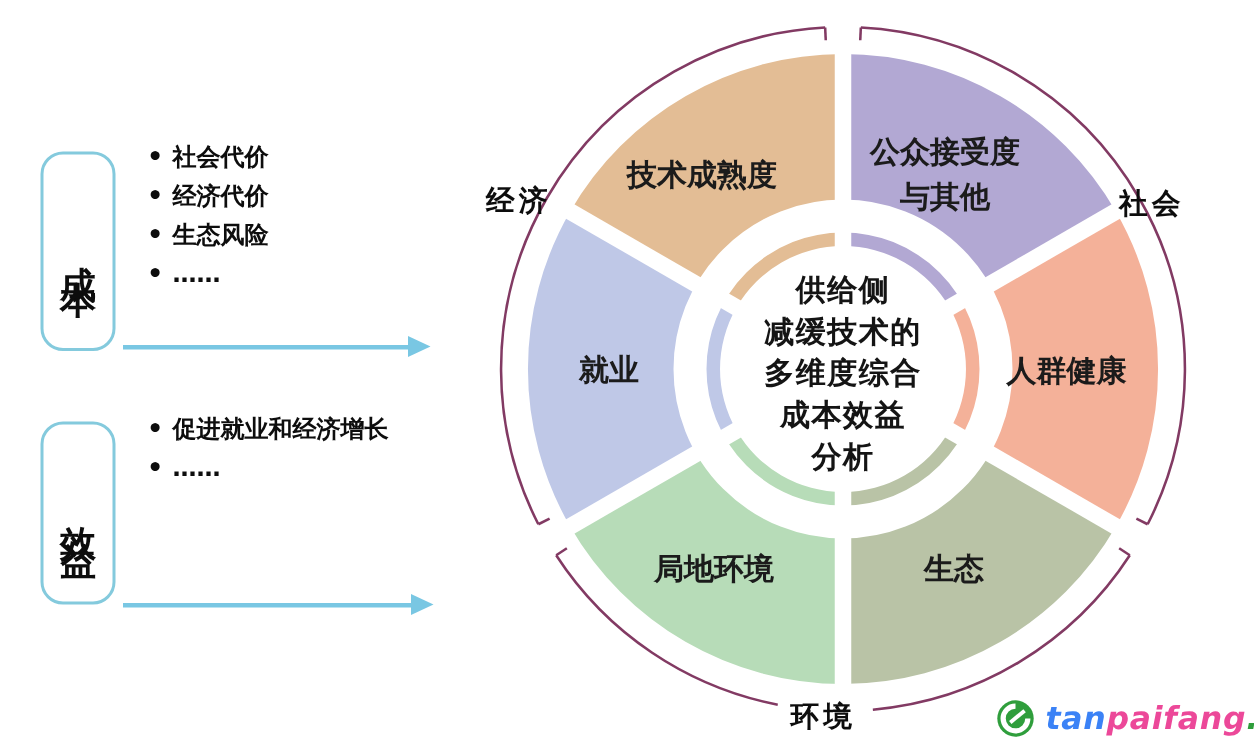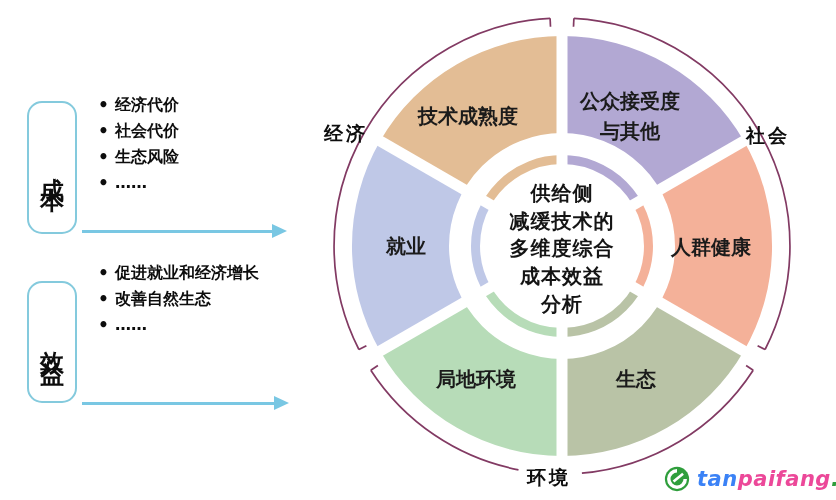--- a/index.html
+++ b/index.html
@@ -34,33 +34,32 @@
 </style>
 </head>
 <body>
 
 <div class="stage">
 
   <div class="side-box" style="left:27px;top:101px;height:133px;">
     <span class="t">成本</span>
   </div>
   <ul class="blist" style="left:98px;top:92px;width:180px;">
+    <li>社会代价</li>
     <li>经济代价</li>
-    <li>社会代价</li>
     <li>生态风险</li>
     <li>……</li>
   </ul>
   <div class="arrow" style="left:82px;top:230px;width:190px;"></div>
 
   <div class="side-box" style="left:27px;top:281px;height:122px;">
     <span class="t">效益</span>
   </div>
-  <ul class="blist" style="left:98px;top:260px;width:172px;">
+  <ul class="blist" style="left:98px;top:273px;width:172px;">
     <li>促进就业和经济增长</li>
-    <li>改善自然生态</li>
     <li>……</li>
   </ul>
   <div class="arrow" style="left:82px;top:402px;width:192px;"></div>
 
   <svg class="stage" viewBox="0 0 836 500">
     <g id="wedges">
       <path class="wedge" d="M 380.1 141.0 A 210 210 0 0 1 562.0 36.0 L 562.0 164.0 A 82 82 0 0 0 491.0 205.0 Z" fill="#e3bd95"></path>
       <path class="wedge" d="M 562.0 36.0 A 210 210 0 0 1 743.9 141.0 L 633.0 205.0 A 82 82 0 0 0 562.0 164.0 Z" fill="#b2a8d3"></path>
       <path class="wedge" d="M 743.9 141.0 A 210 210 0 0 1 743.9 351.0 L 633.0 287.0 A 82 82 0 0 0 633.0 205.0 Z" fill="#f4b199"></path>
       <path class="wedge" d="M 743.9 351.0 A 210 210 0 0 1 562.0 456.0 L 562.0 328.0 A 82 82 0 0 0 633.0 287.0 Z" fill="#b9c3a6"></path>

